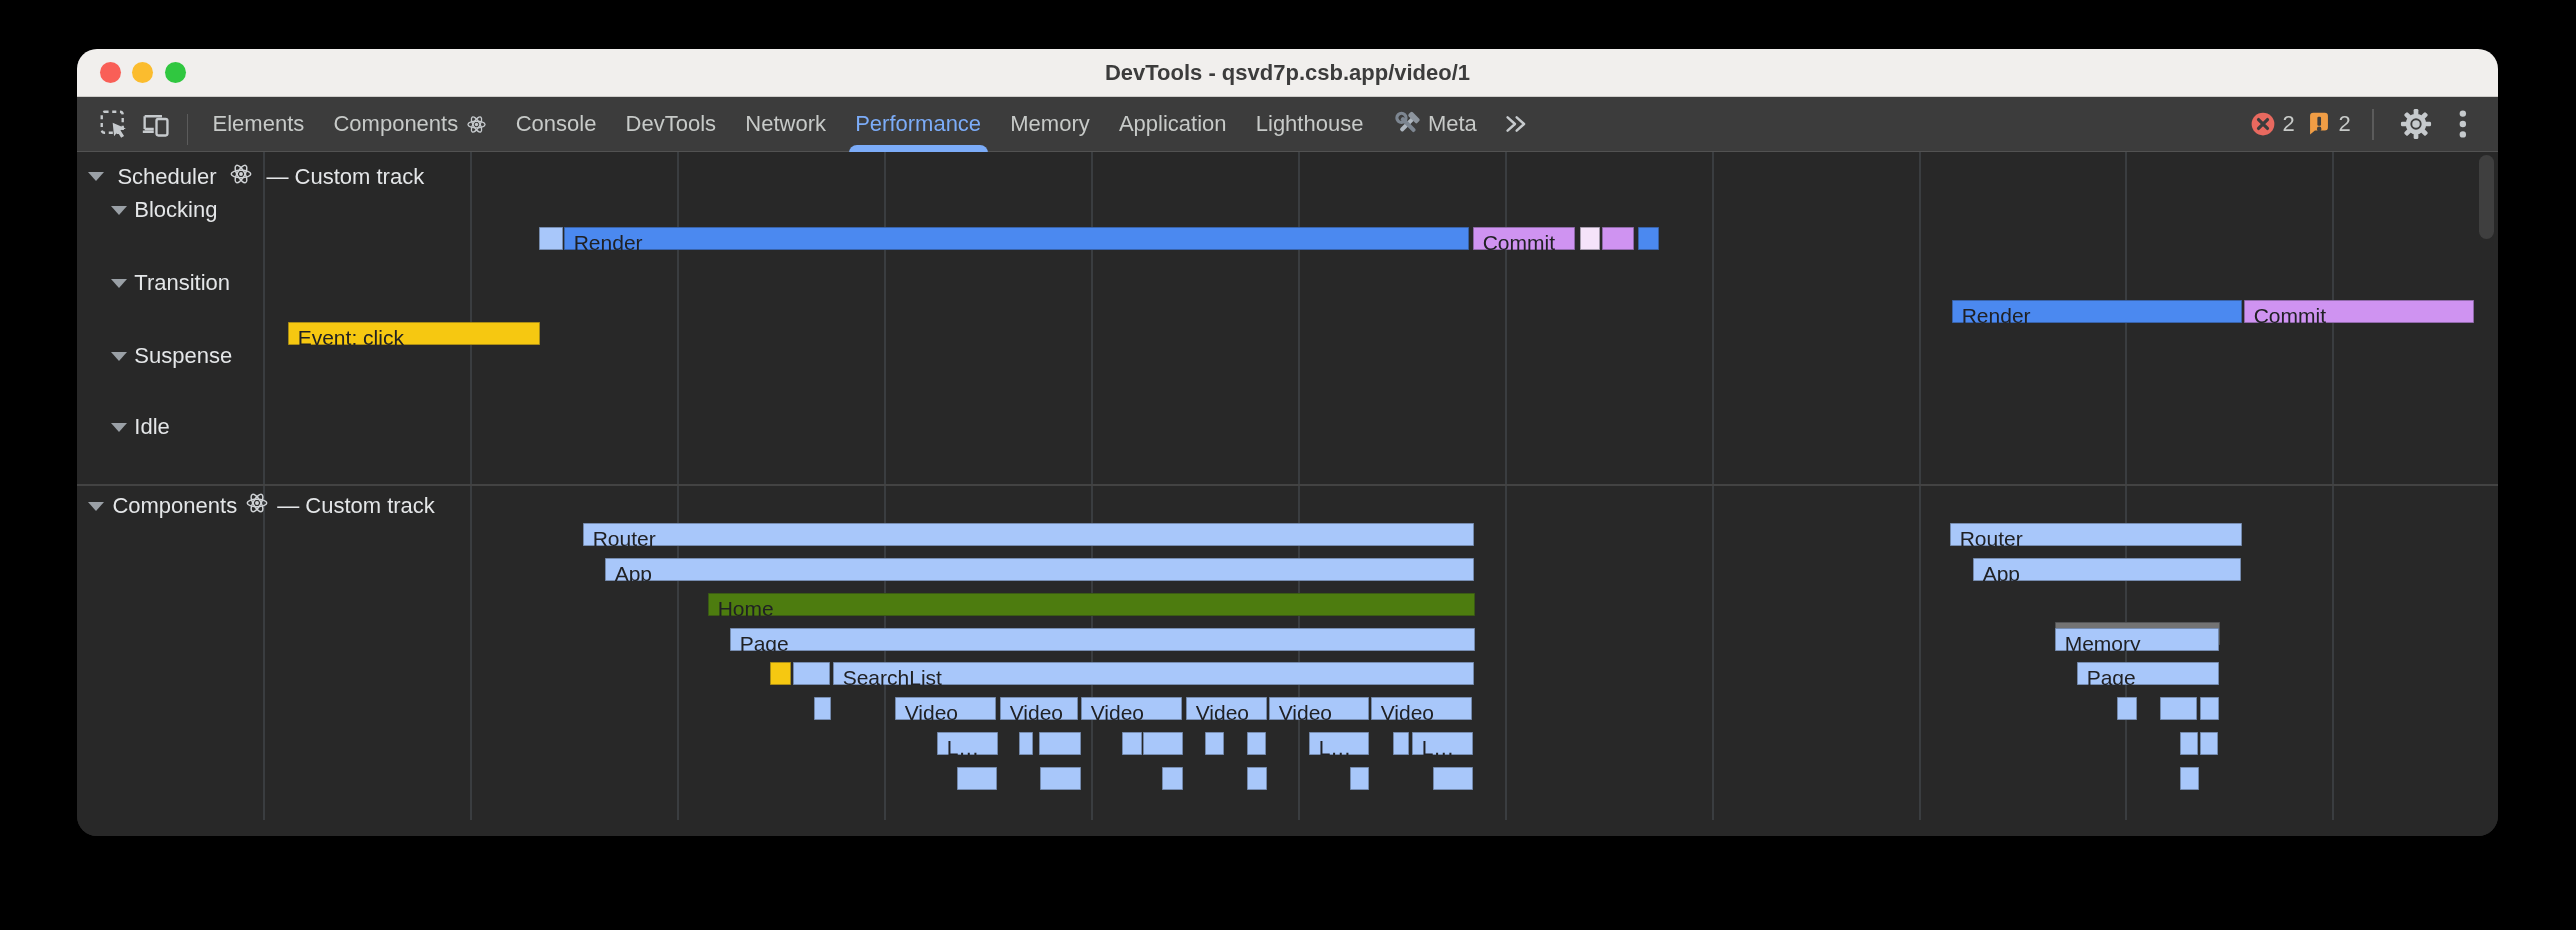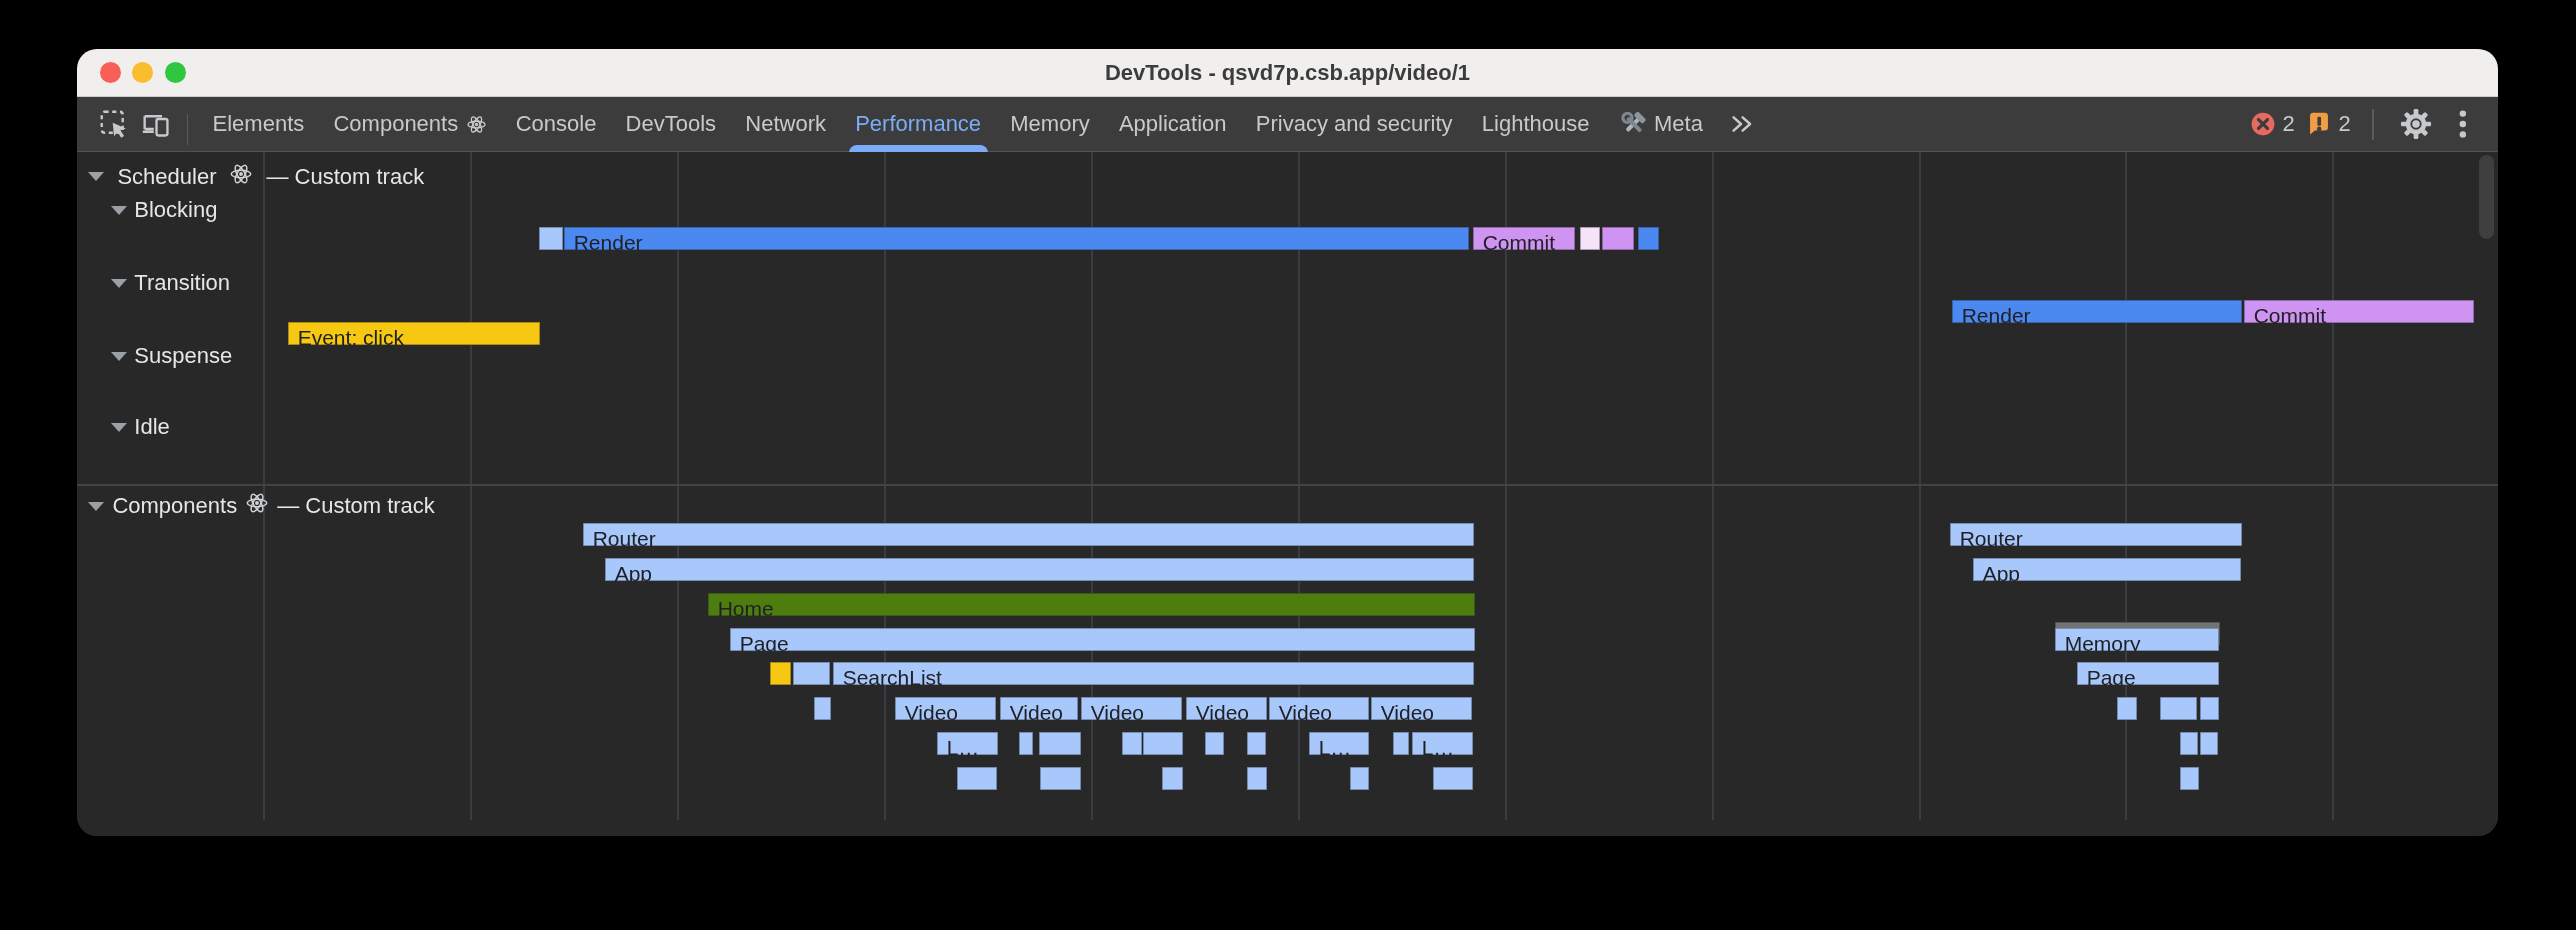--- a/index.html
+++ b/index.html
@@ -95,23 +95,20 @@
           <span>Network</span>
         </div>
         <div class="tab active">
           <span>Performance</span>
         </div>
         <div class="tab">
           <span>Memory</span>
         </div>
         <div class="tab">
           <span>Application</span>
-        </div>
-        <div class="tab">
-          <span>Privacy and security</span>
         </div>
         <div class="tab">
           <span>Lighthouse</span>
         </div>
         <div class="tab">
           <span style="display: flex;">
             <svg width="28" height="28" viewBox="0 0 34 34">
      <g transform="rotate(45 17 17)">
                 <rect x="15" y="4" width="5" height="24" rx="2" fill="#aeb6bf"></rect>
        <rect x="10" y="2" width="15" height="7" rx="2" fill="#8d959e"></rect>

